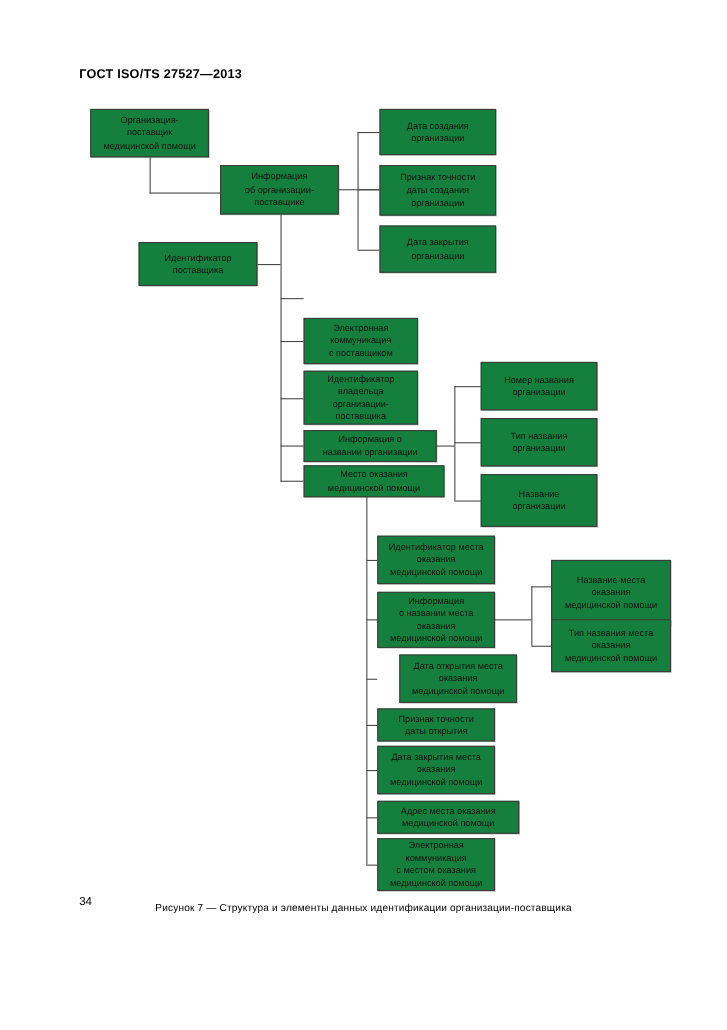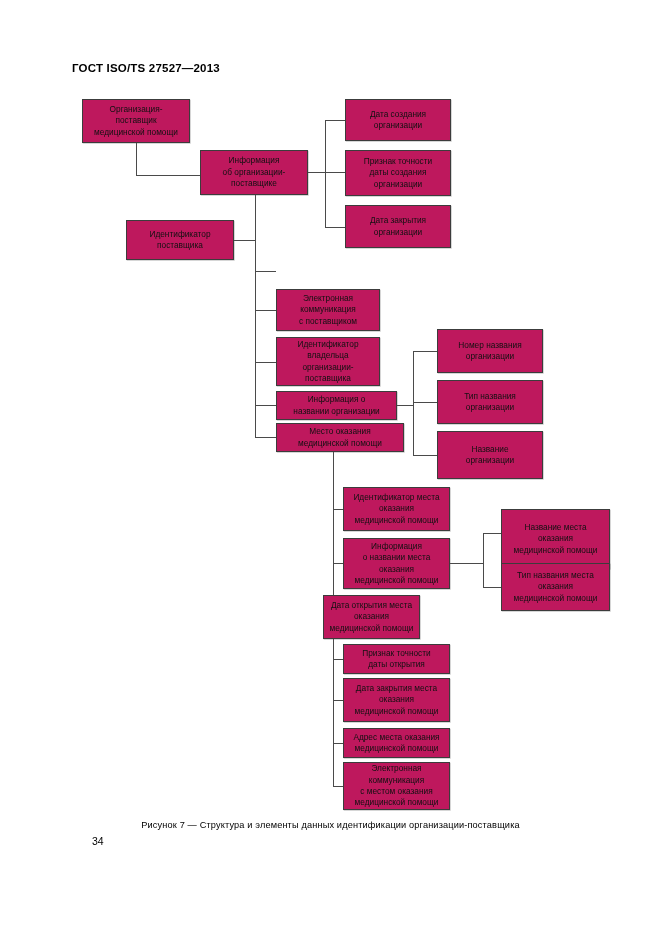--- a/index.html
+++ b/index.html
@@ -24,24 +24,23 @@
     top: 62px;
     font-size: 11.5px;
     font-weight: bold;
     letter-spacing: 0.2px;
     color: #000;
     white-space: nowrap;
   }
   .page-number {
     position: absolute;
     left: 72px;
-    top: 835px;
+    top: 814px;
     font-size: 10.5px;
     color: #000;
-    margin-left: 20px;
   }
   .figure-caption {
     position: absolute;
     left: 0;
     top: 820px;
     width: 661px;
     text-align: center;
     font-size: 9.2px;
     color: #000;
     letter-spacing: 0.15px;
@@ -51,21 +50,21 @@
     position: absolute;
     left: 0;
     top: 0;
     width: 661px;
     height: 936px;
   }
   .node {
     position: absolute;
     box-sizing: border-box;
     border: 1.2px solid #3c3c3c;
-    background: #be185d;
+    background: #15803d;
     display: flex;
     align-items: center;
     justify-content: center;
     text-align: center;
     font-size: 8.3px;
     line-height: 11.4px;
     color: #111;
     padding: 2px 3px;
     z-index: 3;
     box-shadow: 0.7px 0.7px 0 rgba(90,90,90,0.35);
@@ -180,35 +179,35 @@
         <span>Идентификатор места
 оказания
 медицинской помощи</span>
       </div>
       <div class="node" style="left: 343px; top: 538px; width: 107px; height: 51px;">
         <span>Информация
 о названии места
 оказания
 медицинской помощи</span>
       </div>
-      <div class="node" style="left: 323px; top: 595px; width: 97px; height: 44px;">
+      <div class="node" style="left: 363px; top: 595px; width: 107px; height: 44px;">
         <span>Дата открытия места
 оказания
 медицинской помощи</span>
       </div>
       <div class="node" style="left: 343px; top: 644px; width: 107px; height: 30px;">
         <span>Признак точности
 даты открытия</span>
       </div>
       <div class="node" style="left: 343px; top: 678px; width: 107px; height: 44px;">
         <span>Дата закрытия места
 оказания
 медицинской помощи</span>
       </div>
-      <div class="node" style="left: 343px; top: 728px; width: 107px; height: 30px;">
+      <div class="node" style="left: 343px; top: 728px; width: 129px; height: 30px;">
         <span>Адрес места оказания
 медицинской помощи</span>
       </div>
       <div class="node" style="left: 343px; top: 762px; width: 107px; height: 48px;">
         <span>Электронная
 коммуникация
 с местом оказания
 медицинской помощи</span>
       </div>
       <div class="node" style="left: 501px; top: 509px; width: 109px; height: 60px;">

